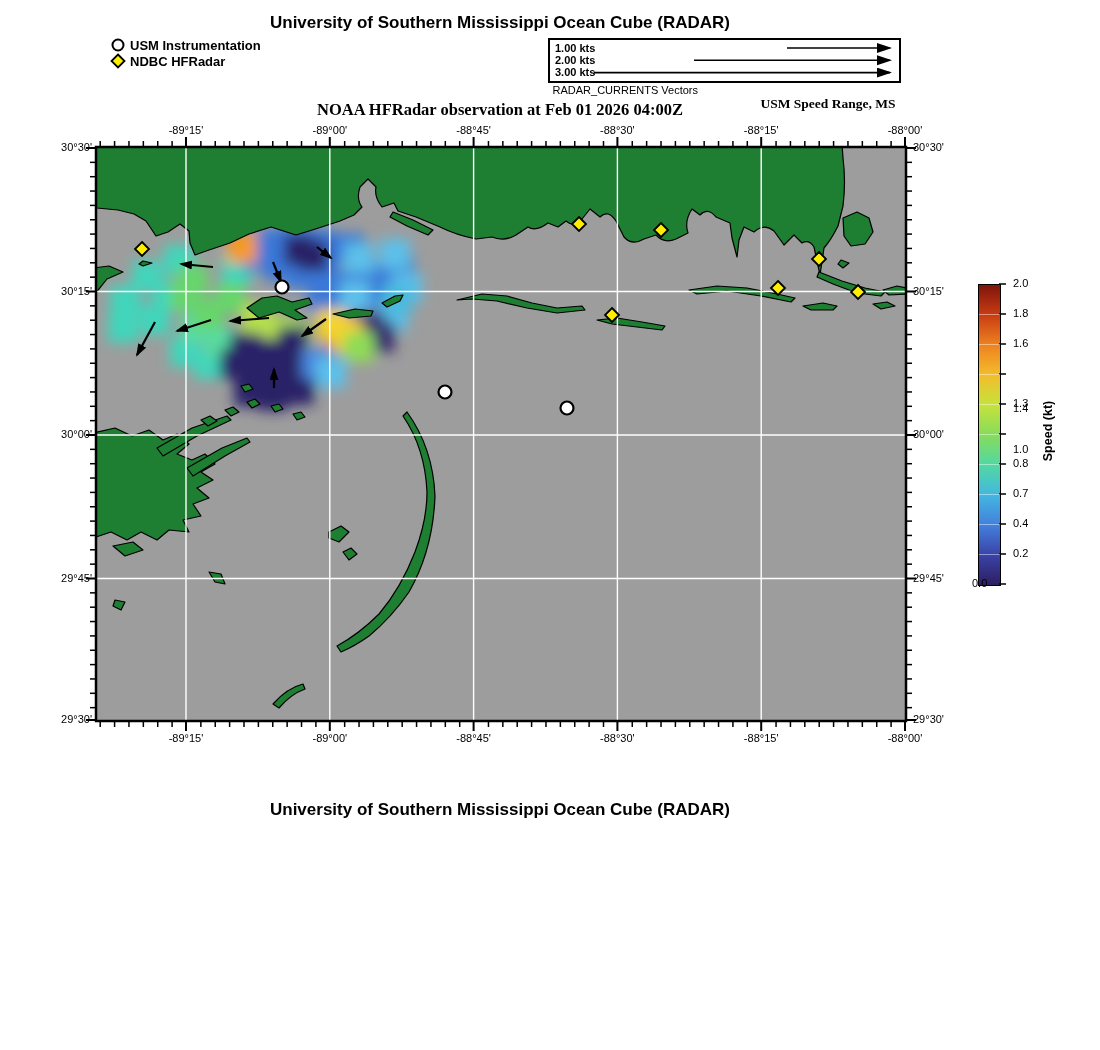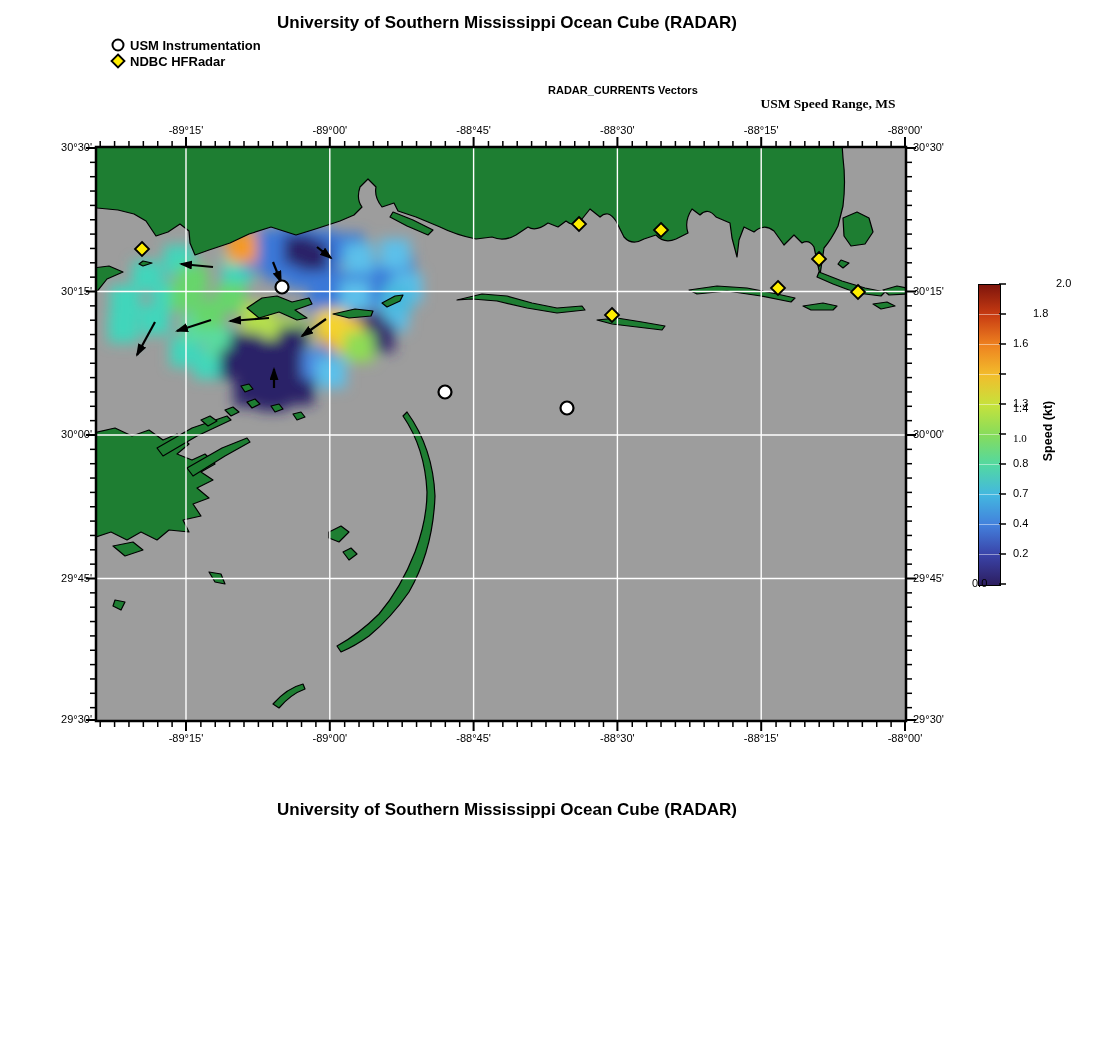--- a/index.html
+++ b/index.html
@@ -1,24 +1,24 @@
 <!DOCTYPE html>
 <html><head>
 <meta charset="utf-8">
 <style>
   html,body{margin:0;padding:0;background:#fff;}
   .page{position:relative;width:1100px;height:1050px;background:#ffffff;overflow:hidden;
         font-family:"Liberation Sans",sans-serif;}
   .abs{position:absolute;}
   .title{font-weight:bold;font-size:17px;color:#000;white-space:nowrap;}
-  .centered{left:0;width:1000px;text-align:center;padding-left:7px;}
+  .centered{left:0;width:1000px;text-align:center;}
   .legend-label{font-weight:bold;font-size:13px;color:#000;white-space:nowrap;}
   .vecbox{left:548px;top:38px;width:349px;height:41px;border:2.5px solid #000;background:#fff;}
   .vecrow{position:absolute;left:5px;font-weight:bold;font-size:11px;line-height:11px;color:#000;white-space:nowrap;}
-  .veccaption{left:548px;top:84px;width:150px;text-align:left;font-weight:bold;font-size:11px;color:#000;white-space:nowrap;}
+  .veccaption{left:548px;top:84px;width:150px;text-align:right;font-weight:normal;font-size:11px;color:#000;white-space:nowrap;}
   .rangelabel{left:748px;top:96px;width:160px;text-align:center;font-family:"Liberation Serif",serif;
               font-weight:bold;font-size:13.5px;color:#000;white-space:nowrap;}
   .subtitle{left:0;width:1000px;top:100px;text-align:center;font-family:"Liberation Serif",serif;
             font-weight:bold;font-size:16.5px;color:#000;}
   .axis-label{position:absolute;font-size:11px;color:#000;white-space:nowrap;}
   .cb{left:978px;top:284px;width:21px;height:300px;border:1.5px solid #000;box-sizing:content-box;}
   .cb-ticklabel{position:absolute;font-size:11px;color:#000;}
   .cb-title{left:998px;top:424px;width:100px;text-align:center;font-weight:bold;font-size:12.5px;
             transform:rotate(-90deg);transform-origin:center;white-space:nowrap;}
   svg{display:block;}
@@ -30,22 +30,38 @@
 
   <div class="abs title centered" style="top:13px;">University of Southern Mississippi Ocean Cube (RADAR)</div>
 
   <svg class="abs" style="left:108px;top:35px;" width="22" height="38">
     <circle cx="10" cy="10" r="5.5" fill="#ffffff" stroke="#000" stroke-width="2"></circle>
     <polygon points="10,19.5 16.5,26 10,32.5 3.5,26" fill="#ffee00" stroke="#000" stroke-width="1.8"></polygon>
   </svg>
   <div class="abs legend-label" style="left:130px;top:38px;">USM Instrumentation</div>
   <div class="abs legend-label" style="left:130px;top:54px;">NDBC HFRadar</div>
 
+  <div class="abs vecbox">
+    <div class="vecrow" style="top:3px;">1.00 kts</div>
+    <div class="vecrow" style="top:15px;">2.00 kts</div>
+    <div class="vecrow" style="top:27px;">3.00 kts</div>
+    <svg id="vecbox-svg" width="349" height="41" style="position:absolute;left:0;top:0;">
+        <defs>
+          <marker id="ah2" markerUnits="userSpaceOnUse" markerWidth="16" markerHeight="11" refX="13" refY="5" orient="auto">
+            <path d="M0,0 L15,5 L0,10 Z" fill="#000"></path>
+          </marker>
+        </defs>
+        <line x1="237" y1="8" x2="340" y2="8" stroke="#000" stroke-width="1.6" marker-end="url(#ah2)"></line>
+        <line x1="144" y1="20.3" x2="340" y2="20.3" stroke="#000" stroke-width="1.6" marker-end="url(#ah2)"></line>
+        <line x1="44" y1="32.6" x2="340" y2="32.6" stroke="#000" stroke-width="1.6" marker-end="url(#ah2)"></line>
+      </svg>
+  </div>
   <div class="abs veccaption">RADAR_CURRENTS Vectors</div>
   <div class="abs rangelabel">USM Speed Range, MS</div>
+  <div class="abs subtitle">NOAA HFRadar observation at Feb 01 2026 04:00Z</div>
 
   <svg id="map-svg" class="abs" style="left:97px;top:148px;overflow:visible;" width="808" height="572" viewBox="0 0 808 572">
     <defs>
       <filter id="rblur" x="-40%" y="-40%" width="180%" height="180%">
           <feGaussianBlur stdDeviation="6.5"></feGaussianBlur>
         </filter>
       <marker id="ah" markerUnits="userSpaceOnUse" markerWidth="14" markerHeight="10" refX="11" refY="4.5" orient="auto">
         <path d="M0,0 L13,4.5 L0,9 Z" fill="#000"></path>
       </marker>
       <clipPath id="mapclip">
@@ -436,26 +452,26 @@
       <line x1="0" y1="61" x2="7" y2="61" stroke="#000" stroke-width="1.5"></line>
       <line x1="0" y1="31" x2="7" y2="31" stroke="#000" stroke-width="1.5"></line>
       <line x1="0" y1="1" x2="7" y2="1" stroke="#000" stroke-width="1.5"></line>
     </svg>
   <div id="cb-labels">
       <div class="abs cb-ticklabel" style="left:972px;top:577px;">0.0</div>
       <div class="abs cb-ticklabel" style="left:1013px;top:547px;">0.2</div>
       <div class="abs cb-ticklabel" style="left:1013px;top:517px;">0.4</div>
       <div class="abs cb-ticklabel" style="left:1013px;top:487px;">0.7</div>
       <div class="abs cb-ticklabel" style="left:1013px;top:457px;">0.8</div>
-      <div class="abs cb-ticklabel" style="left:1013px;top:432px;font-family:Liberation Serif, serif;">1.0</div>
+      <div class="abs cb-ticklabel" style="left:1013px;top:443px;">1.0</div>
       <div class="abs cb-ticklabel" style="left:1013px;top:397px;">1.3</div>
       <div class="abs cb-ticklabel" style="left:1013px;top:367px;margin-top:35px;">1.4</div>
       <div class="abs cb-ticklabel" style="left:1013px;top:337px;">1.6</div>
-      <div class="abs cb-ticklabel" style="left:1013px;top:307px;margin-left:20px;">1.8</div>
-      <div class="abs cb-ticklabel" style="left:1056px;top:277px;">2.0</div>
+      <div class="abs cb-ticklabel" style="left:1013px;top:307px;">1.8</div>
+      <div class="abs cb-ticklabel" style="left:1013px;top:277px;">2.0</div>
     </div>
   <div class="abs cb-title">Speed (kt)</div>
 
   <div class="abs title centered" style="top:800px;">University of Southern Mississippi Ocean Cube (RADAR)</div>
 <div class="abs" style="left:979px;top:554px;width:21px;height:1px;background:rgba(255,255,255,.45);"></div>
     <div class="abs" style="left:979px;top:524px;width:21px;height:1px;background:rgba(255,255,255,.45);"></div>
     <div class="abs" style="left:979px;top:494px;width:21px;height:1px;background:rgba(255,255,255,.45);"></div>
     <div class="abs" style="left:979px;top:464px;width:21px;height:1px;background:rgba(255,255,255,.45);"></div>
     <div class="abs" style="left:979px;top:434px;width:21px;height:1px;background:rgba(255,255,255,.45);"></div>
     <div class="abs" style="left:979px;top:404px;width:21px;height:1px;background:rgba(255,255,255,.45);"></div>

